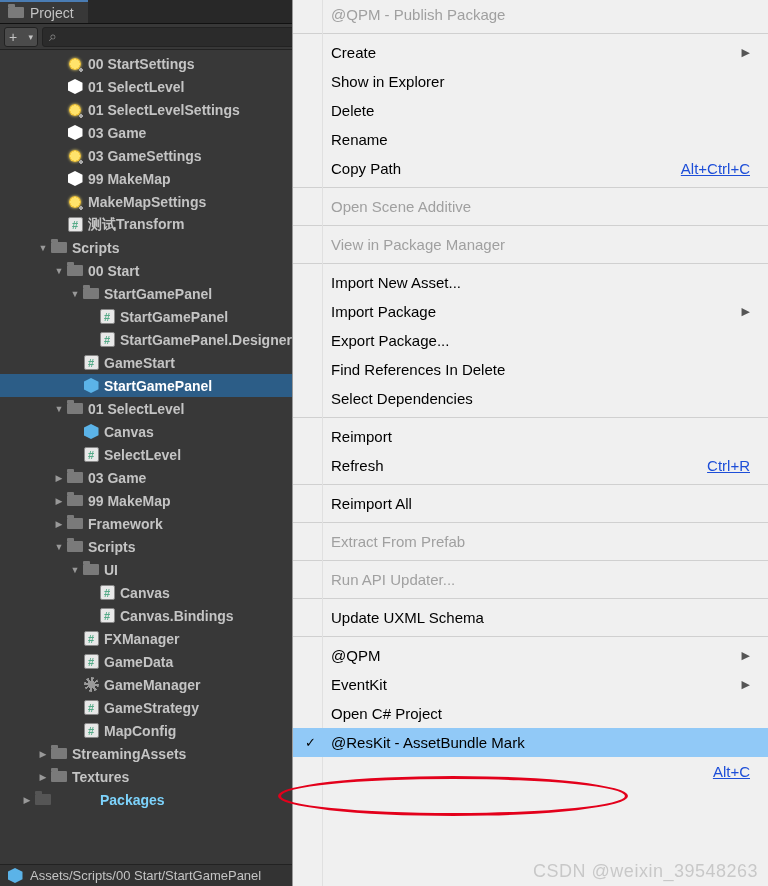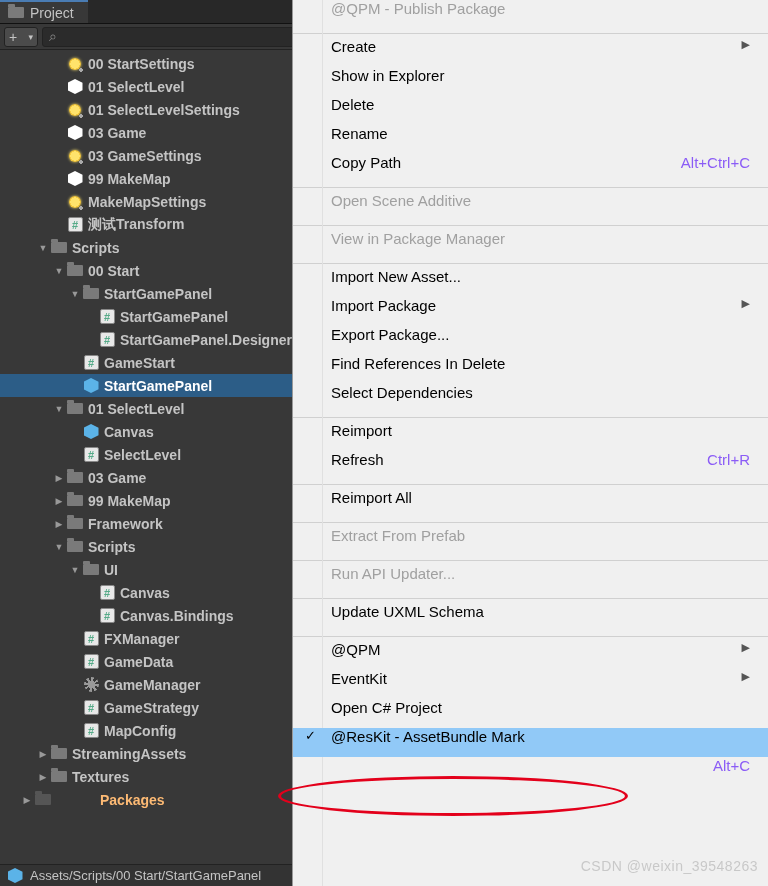--- a/index.html
+++ b/index.html
@@ -29,31 +29,31 @@
   .unity-ico { width: 15px; height: 15px; background: #fff; clip-path: polygon(50% 0, 100% 25%, 100% 75%, 50% 100%, 0 75%, 0 25%); }
   .prefab-ico { width: 15px; height: 15px; background: #5bb3e8; clip-path: polygon(50% 0, 100% 25%, 100% 75%, 50% 100%, 0 75%, 0 25%); }
   .cs-ico { width: 15px; height: 15px; background: #e8e8e8; border: 1px solid #888; border-radius: 2px; color: #5a8; font-size: 11px; font-weight: bold; display: flex; align-items: center; justify-content: center; }
   .gear-ico { width: 15px; height: 15px; border-radius: 50%; background: radial-gradient(circle, #999 35%, transparent 36%), conic-gradient(#999 0 20deg, transparent 20deg 45deg, #999 45deg 65deg, transparent 65deg 90deg, #999 90deg 110deg, transparent 110deg 135deg, #999 135deg 155deg, transparent 155deg 180deg, #999 180deg 200deg, transparent 200deg 225deg, #999 225deg 245deg, transparent 245deg 270deg, #999 270deg 290deg, transparent 290deg 315deg, #999 315deg 335deg, transparent 335deg 360deg); }
   .light-ico { width: 12px; height: 12px; border-radius: 50%; background: radial-gradient(circle, #ffe36b 55%, #f5c93d 56%); box-shadow: 0 0 3px #ffe36b; position: relative; }
   .light-ico::after { content: ""; position: absolute; right: -4px; bottom: -4px; width: 8px; height: 8px; border-radius: 50%; background: radial-gradient(circle, #aaa 35%, transparent 36%); }
   
   .footer { position: absolute; bottom: 0; left: 0; right: 0; height: 22px; background: #333; border-top: 1px solid #222; display: flex; align-items: center; padding: 0 6px; gap: 6px; color: #c4c4c4; font-size: 13px; }
   
   .context-menu { position: absolute; top: 0; left: 292px; width: 476px; height: 886px; background: #f0f0f0; border-left: 1px solid #999; color: #000; font-size: 15px; }
-  .mi { display: flex; height: 29px; padding: 0 18px 0 38px; position: relative; }
+  .mi { display: flex; align-items: center; height: 29px; padding: 0 18px 0 38px; position: relative; }
   .mi.disabled { color: #a0a0a0; }
   .mi.highlight { background: #91c9f7; }
-  .mi .shortcut { margin-left: auto; color: #8b5cf6; }
+  .mi .shortcut { margin-left: auto; color: #1d4ed8; text-decoration: underline; }
   .mi .sub { margin-left: auto; color: #555; font-size: 11px; }
   .mi .check { position: absolute; left: 12px; color: #000; font-size: 13px; }
   .sep { height: 1px; background: #d0d0d0; margin: 4px 0; }
   .menu-left { position: absolute; left: 0; top: 0; bottom: 0; width: 30px; border-right: 1px solid #e0e0e0; }
   
   .annot-circle { position: absolute; border: 3px solid #e3001b; border-radius: 50%; pointer-events: none; }
-  .watermark { position: absolute; bottom: 12px; right: 10px; color: #b8b8b8; font-size: 14px; opacity: 0.7; letter-spacing: 0.5px; pointer-events: none; }
+  .watermark { position: absolute; bottom: 4px; right: 10px; color: #b8b8b8; font-size: 18px; opacity: 0.7; letter-spacing: 0.5px; pointer-events: none; }
 </style>
 </head>
 <body>
 
 <div class="tab-bar">
   <div class="tab">
     <span class="ficon">
         <span class="folder"></span>
       </span>
     <span>Project</span>
@@ -339,21 +339,21 @@
         <span class="folder"></span>
       </span>
       <span class="itxt">Textures</span>
     </div>
     <div class="row">
       <span class="spacer" style="width: 20px;"></span>
       <span class="arrow">▶</span>
       <span class="ficon">
         <span class="folder pkg"></span>
       </span>
-      <span class="itxt" style="color: #fdba74; margin-left: 48px;">Packages</span>
+      <span class="itxt" style="color: #7dd3fc; margin-left: 48px;">Packages</span>
     </div>
   </div>
 
 <div class="footer">
   <span class="ficon">
       <span class="prefab-ico"></span>
     </span>
   <span>Assets/Scripts/00 Start/StartGamePanel</span>
 </div>
 

